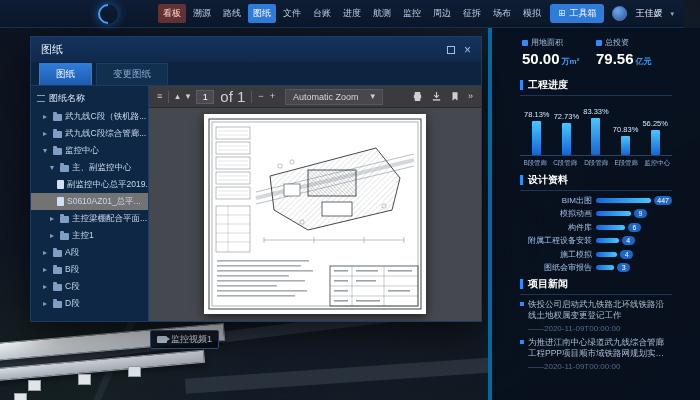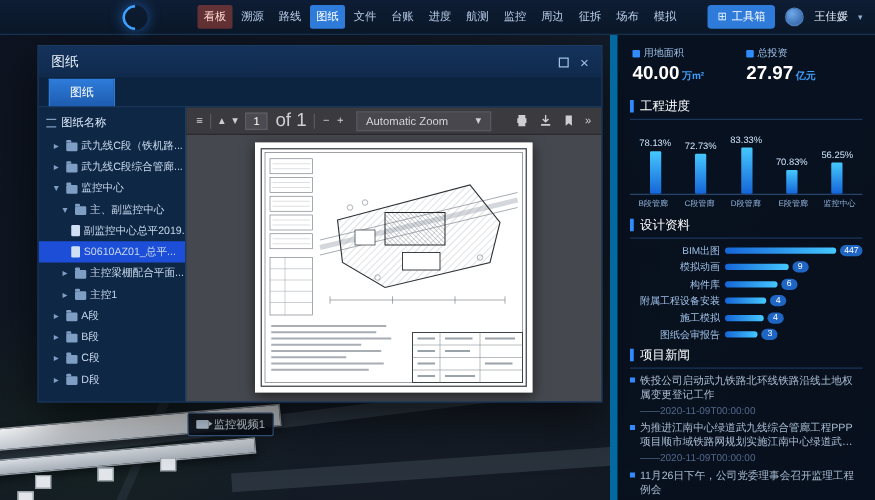--- a/index.html
+++ b/index.html
@@ -10,21 +10,21 @@
   
   .bg{position:absolute;inset:0;background:
     radial-gradient(260px 160px at 10% 88%,rgba(28,44,30,.5),transparent 70%),
     radial-gradient(320px 200px at 85% 18%,rgba(22,34,50,.6),transparent 70%),
     radial-gradient(420px 240px at 55% 78%,rgba(28,35,46,.6),transparent 75%),
     linear-gradient(135deg,#0d1320,#121a26 45%,#0c1219)}
   .road-a{position:absolute;left:-40px;top:332px;width:520px;height:11px;background:#333d49;transform:rotate(-7deg);opacity:.8}
   .road-b{position:absolute;left:118px;top:240px;width:7px;height:210px;background:#2a3440;transform:rotate(24deg);opacity:.55}
 
   
-  .topbar{position:absolute;top:0;left:0;right:0;height:28px;z-index:40;
+  .topbar{position:absolute;top:0;left:0;right:16px;height:28px;z-index:40;
     background:linear-gradient(#0e1d34,#0a1728);border-bottom:1px solid #16304f;
     display:flex;align-items:center;padding:0 10px}
   .logo{width:20px;height:20px;margin-left:88px;border:2px solid transparent;
     border-top-color:#3fa0ff;border-left-color:#3fa0ff;border-radius:50%;
     transform:rotate(-45deg);box-shadow:0 0 10px rgba(46,140,255,.55);flex:none}
   .nav{display:flex;gap:2px;margin-left:40px;white-space:nowrap}
   .nav-item{padding:3px 5px;font-size:9px;color:#b9cde8;border-radius:2px;cursor:default}
   .nav-item.warm{background:rgba(172,70,58,.55);color:#ffd9d0}
   .nav-item.active{background:#2e7bd9;color:#fff}
   .top-right{margin-left:auto;display:flex;align-items:center;gap:8px}
@@ -51,56 +51,56 @@
     border:1px solid #1d3c63;border-bottom:none}
   .tab.active{color:#fff;background:linear-gradient(#2e7bd9,#1d5cb0);border-color:#2e7bd9}
   .modal-body{flex:1;display:flex;min-height:0}
 
   
   .tree{width:118px;flex:none;background:#0e2745;border-right:1px solid #1d3c63;
     padding:3px 0;font-size:8.5px;color:#c7d8ec;overflow:hidden}
   .tree-header{display:flex;align-items:center;gap:4px;padding:3px 6px;color:#dceafd;font-size:9px}
   .list-icon{width:8px;height:7px;border-top:1.5px solid #7f9ec4;border-bottom:1.5px solid #7f9ec4;flex:none}
   .titem{display:flex;align-items:center;gap:3px;padding:2.5px 4px;white-space:nowrap;overflow:hidden;cursor:default}
-  .titem.selected{background:#1d4ed8}
+  .titem.selected{background:#737373}
   .lv1{padding-left:12px}.lv2{padding-left:19px}.lv3{padding-left:26px}
   .arrow{color:#7f9ec4;font-size:8px;width:7px;flex:none;line-height:1}
   .folder{width:9px;height:7px;background:#7f9ec4;border-radius:1px;position:relative;flex:none;margin-top:1px}
   .folder::before{content:'';position:absolute;top:-2px;left:0;width:4px;height:2px;background:#7f9ec4;border-radius:1px 1px 0 0}
   .file{width:7px;height:9px;background:#cfe0f4;border-radius:1px;flex:none}
 
   
   .viewer{flex:1;display:flex;flex-direction:column;min-width:0}
   .vtoolbar{height:22px;flex:none;background:#3a3a3f;border-bottom:1px solid #2a2a2e;
     display:flex;align-items:center;gap:6px;padding:0 8px;color:#d6d6d8;font-size:10px}
   .vtb-icon{color:#cfcfd2;font-size:9px;line-height:1;cursor:default}
   .vdivider{width:1px;height:12px;background:#57575d}
   .page-input{width:18px;height:14px;background:#4a4a50;border:1px solid #5d5d63;color:#fff;
     font-size:9px;text-align:center;font-family:inherit}
   .page-of{font-size:15px;color:#cfcfd2}
-  .zoom-select{display:flex;align-items:center;gap:22px;background:#47474d;border:1px solid #57575d;
+  .zoom-select{display:flex;align-items:center;gap:12px;background:#47474d;border:1px solid #57575d;
     padding:2px 7px;font-size:9px;margin-left:4px}
   .vtb-right{margin-left:auto;display:flex;align-items:center;gap:8px}
   .vtb-right svg{display:block}
   .vdoc{flex:1;background:#45484e;display:flex;justify-content:center;align-items:flex-start;
     padding-top:6px;overflow:hidden}
   .sheet{width:222px;height:200px;background:#fff;box-shadow:0 3px 10px rgba(0,0,0,.55)}
 
   
   .rpanel{position:absolute;right:0;top:28px;width:212px;height:372px;z-index:35;
-    background:rgba(8,16,30,.92);border-left:6px solid #0369a1;padding:7px 10px;
+    background:rgba(8,16,30,.92);border-left:4px solid #0369a1;padding:7px 28px;
     color:#cfe0f4;overflow:hidden}
   .stats{display:flex;justify-content:space-between;padding:2px 2px 7px}
   .stat{flex:1}
   .stat-label{display:flex;align-items:center;gap:3px;font-size:8px;color:#9fc1e8}
   .sicon{width:6px;height:6px;background:#2e8cff;border-radius:1px;flex:none}
   .stat-value{font-size:15px;font-weight:bold;color:#fff;margin-top:3px;line-height:1}
   .stat-unit{font-size:8px;color:#3fa0ff;font-weight:bold;margin-left:2px}
   .sechead{display:flex;align-items:center;gap:5px;margin:5px 0 4px;padding-bottom:3px;
-    border-bottom:1px solid rgba(62,120,200,.35);font-size:10px;color:#fff;font-weight:normal}
+    border-bottom:1px solid rgba(62,120,200,.35);font-size:10px;color:#fff;font-weight:bold}
   .sechead::before{content:'';width:3px;height:10px;background:#2e8cff}
 
   .pbars{height:56px;display:flex;align-items:flex-end;justify-content:space-around;
     border-bottom:1px solid #26456b;padding:0 2px}
   .pcell{flex:1;height:100%;display:flex;flex-direction:column;align-items:center;justify-content:flex-end}
   .pval{font-size:7.5px;color:#cfe6ff;margin-bottom:2px;white-space:nowrap}
   .pbar{width:9px;background:linear-gradient(#45c8ff,#1565d8);border-radius:1px}
   .plabels{display:flex;justify-content:space-around;margin-top:2px}
   .plab{flex:1;text-align:center;font-size:7px;color:#8fb0d8;white-space:nowrap;transform:scale(.92)}
 
@@ -187,20 +187,21 @@
   <div class="modal">
     <div class="modal-header">
       <span>图纸</span>
       <span class="modal-actions">
         <span class="fs-icon"></span>
         <span class="close-icon">×</span>
       </span>
     </div>
     <div class="tabs">
       <span class="tab active">图纸</span>
+      <span class="tab">变更图纸</span>
     </div>
     <div class="modal-body">
 
       <div class="tree">
         <div class="tree-header">
           <span class="list-icon"></span>
           <span>图纸名称</span>
         </div>
         <div class="titem lv1">
           <span class="arrow">▸</span>
@@ -394,28 +395,28 @@
     </div>
   </div>
 
   <div class="rpanel">
     <div class="stats">
       <div class="stat">
         <div class="stat-label">
             <span class="sicon"></span>
           <span>用地面积</span>
           </div>
-        <div class="stat-value"><span>40.00</span><span class="stat-unit">万m²</span></div>
+        <div class="stat-value"><span>50.00</span><span class="stat-unit">万m²</span></div>
       </div>
       <div class="stat">
         <div class="stat-label">
             <span class="sicon"></span>
           <span>总投资</span>
           </div>
-        <div class="stat-value"><span>27.97</span><span class="stat-unit">亿元</span></div>
+        <div class="stat-value"><span>79.56</span><span class="stat-unit">亿元</span></div>
       </div>
     </div>
 
     <div class="sechead">
       <span>工程进度</span>
     </div>
     <div class="pbars">
       <div class="pcell">
           <span class="pval">78.13%</span>
           <div class="pbar" style="height: 34px;"></div>
@@ -498,20 +499,16 @@
     </div>
     <div>
       <div class="news-item">
         <div class="news-text">铁投公司启动武九铁路北环线铁路沿线土地权属变更登记工作</div>
         <div class="news-date">——2020-11-09T00:00:00</div>
       </div>
       <div class="news-item">
         <div class="news-text">为推进江南中心绿道武九线综合管廊工程PPP项目顺市域铁路网规划实施江南中心绿道武九线综合管廊工程PPP项目建设</div>
         <div class="news-date">——2020-11-09T00:00:00</div>
       </div>
-      <div class="news-item">
-        <div class="news-text">11月26日下午，公司党委理事会召开监理工程例会</div>
-        <div class="news-date"></div>
-      </div>
     </div>
   </div>
 
 </div>
 
 </body></html>

